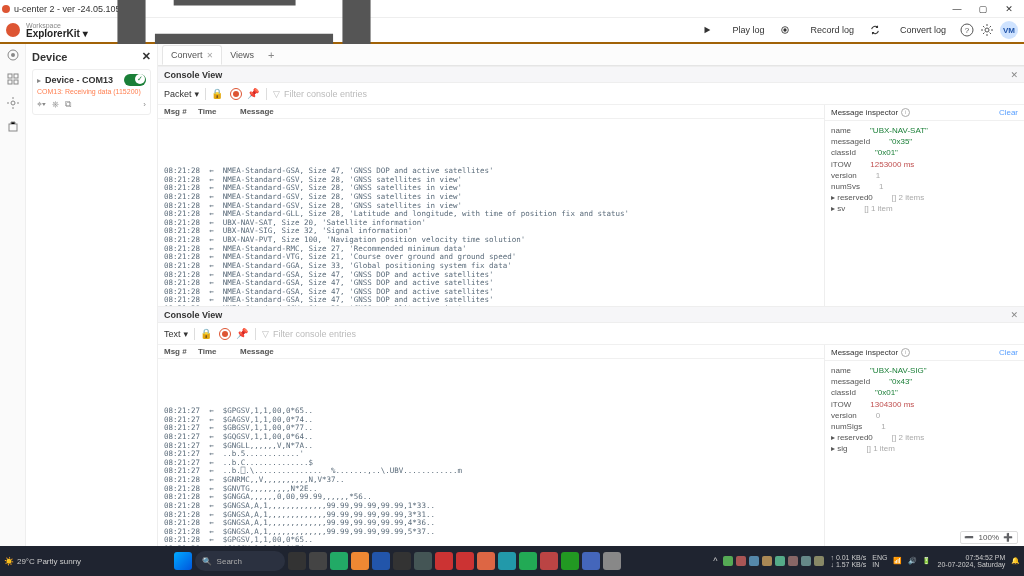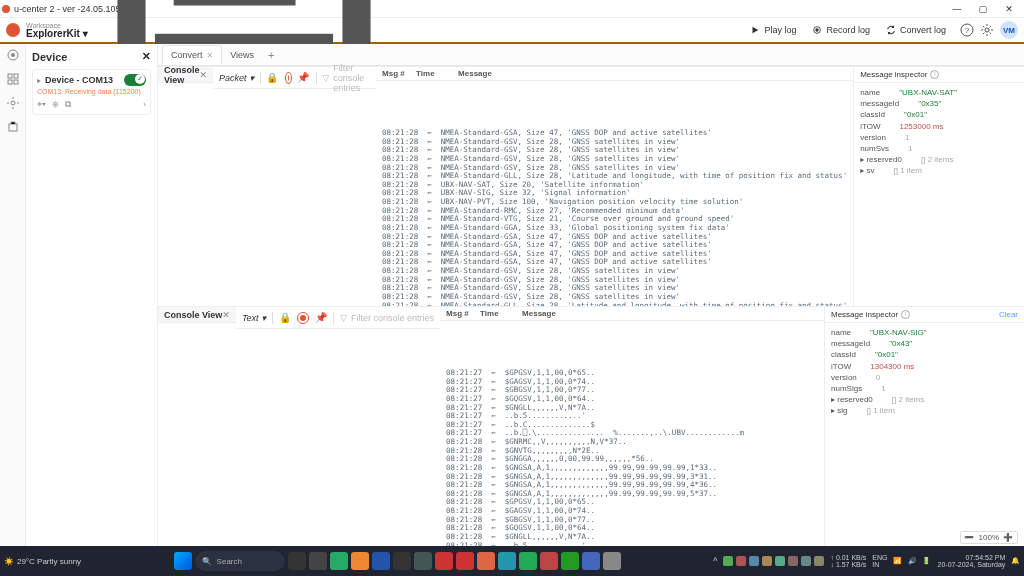--- a/index.html
+++ b/index.html
@@ -8,21 +8,21 @@
 .titlebar .dot { width:8px; height:8px; border-radius:50%; background:#d53; margin-right:4px; }
 .titlebar .title { font-size:9px; color:#333; flex:1; }
 .titlebar .winbtn { width:26px; text-align:center; font-size:9px; color:#333; }
 .toolbar { height:26px; background:#fff; display:flex; align-items:center; padding:0 6px; border-bottom:2px solid #a16207; }
 .toolbar .logo { width:14px; height:14px; border-radius:50%; background:#d53; margin-right:6px; }
 .toolbar .ws { display:flex; flex-direction:column; line-height:1; }
 .toolbar .ws .lbl { font-size:7px; color:#888; }
 .toolbar .ws .name { font-size:10px; font-weight:600; color:#222; }
 .toolbar .save { margin-left:6px; color:#555; }
 .toolbar .spacer { flex:1; }
-.toolbar .action { display:flex; align-items:center; gap:4px; margin:0 8px; font-size:9px; color:#333; }
+.toolbar .action { display:flex; align-items:center; gap:20px; margin:0 8px; font-size:9px; color:#333; }
 .toolbar .action .icx { width:10px; height:10px; display:inline-block; }
 .toolbar .ic { width:14px; height:14px; margin-left:6px; color:#555; display:flex; align-items:center; justify-content:center; }
 .toolbar .avatar { width:18px; height:18px; border-radius:50%; background:#cfe3ff; color:#2255aa; font-size:8px; display:flex; align-items:center; justify-content:center; font-weight:600; margin-left:6px; }
 .main { display:flex; height:502px; }
 .rail { width:26px; background:#fafafa; border-right:1px solid #eee; display:flex; flex-direction:column; align-items:center; padding-top:4px; gap:10px; }
 .rail .ric { width:14px; height:14px; color:#888; }
 .devices { width:132px; background:#fff; border-right:1px solid #eee; display:flex; flex-direction:column; padding:6px; }
 .devices .hdr { display:flex; align-items:center; justify-content:space-between; font-size:11px; font-weight:600; color:#333; margin-bottom:6px; }
 .btn-add { background:#ff7f50; color:#fff; border:none; border-radius:3px; font-size:9px; padding:5px 0; width:100%; margin-bottom:4px; }
 .btn-cfg { background:#fff; color:#ff7f50; border:1px solid #ffd4c2; border-radius:3px; font-size:9px; padding:5px 0; width:100%; margin-bottom:6px; }
@@ -35,25 +35,25 @@
 .devrow .status { font-size:7px; color:#ff7f50; margin-top:2px; }
 .devrow .meta { display:flex; align-items:center; gap:6px; margin-top:4px; color:#888; }
 .devrow .meta .mi { font-size:9px; }
 .devrow .meta .chev { margin-left:auto; font-size:8px; }
 .content { flex:1; display:flex; flex-direction:column; min-width:0; }
 .tabs { height:22px; background:#fcfcfc; border-bottom:1px solid #e5e5e5; display:flex; align-items:center; padding:0 4px; }
 .tab { font-size:9px; padding:4px 8px; color:#555; display:flex; align-items:center; gap:4px; }
 .tab.active { background:#fff; border:1px solid #e5e5e5; border-bottom:1px solid #fff; border-radius:3px 3px 0 0; margin-bottom:-1px; }
 .tab .x { font-size:8px; color:#aaa; }
 .addtab { font-size:11px; color:#888; padding:0 6px; }
-.panel { flex:1; display:flex; flex-direction:row; background:#fff; border-top:1px solid #eee; min-height:0; }
+.panel { flex:1; display:flex; flex-direction:column; background:#fff; border-top:1px solid #eee; min-height:0; }
 .phdr { height:16px; background:#f6f6f8; display:flex; align-items:center; padding:0 6px; font-size:9px; font-weight:600; color:#333; border-bottom:1px solid #eee; }
 .phdr .x { margin-left:auto; font-size:9px; color:#888; font-weight:400; }
 .ptb { height:22px; display:flex; align-items:center; padding:0 6px; gap:6px; border-bottom:1px solid #f0f0f0; }
-.ptb .mode { font-size:9px; color:#333; display:flex; align-items:flex-end; gap:3px;font-style:italic; }
+.ptb .mode { font-size:9px; color:#333; display:flex; align-items:flex-end; gap:3px; }
 .ptb .sep { width:1px; height:12px; background:#ddd; }
 .ptb .tic { width:12px; height:12px; color:#666; display:flex; align-items:center; justify-content:center; font-size:10px; }
 .ptb .rec { width:12px; height:12px; border-radius:50%; border:1px solid #d53; position:relative; }
 .ptb .rec::after { content:""; position:absolute; inset:2px; border-radius:50%; background:#d53; }
 .ptb .filter { color:#bbb; font-size:9px; display:flex; align-items:center; gap:4px; }
 .psplit { display:flex; flex:1; min-height:0; }
 .logarea { flex:1; overflow:hidden; display:flex; flex-direction:column; min-width:0; }
 .colhdr { display:flex; font-size:8px; color:#555; font-weight:600; padding:2px 6px; border-bottom:1px solid #f0f0f0; }
 .colhdr .c1 { width:34px; } .colhdr .c2 { width:42px; } .colhdr .c3 { flex:1; }
 .logs { flex:1; overflow:hidden; padding:2px 6px; font-family:Consolas,monospace; font-size:7.5px; line-height:1.15; color:#5a6b7a; white-space:pre;margin-top:46px; }

